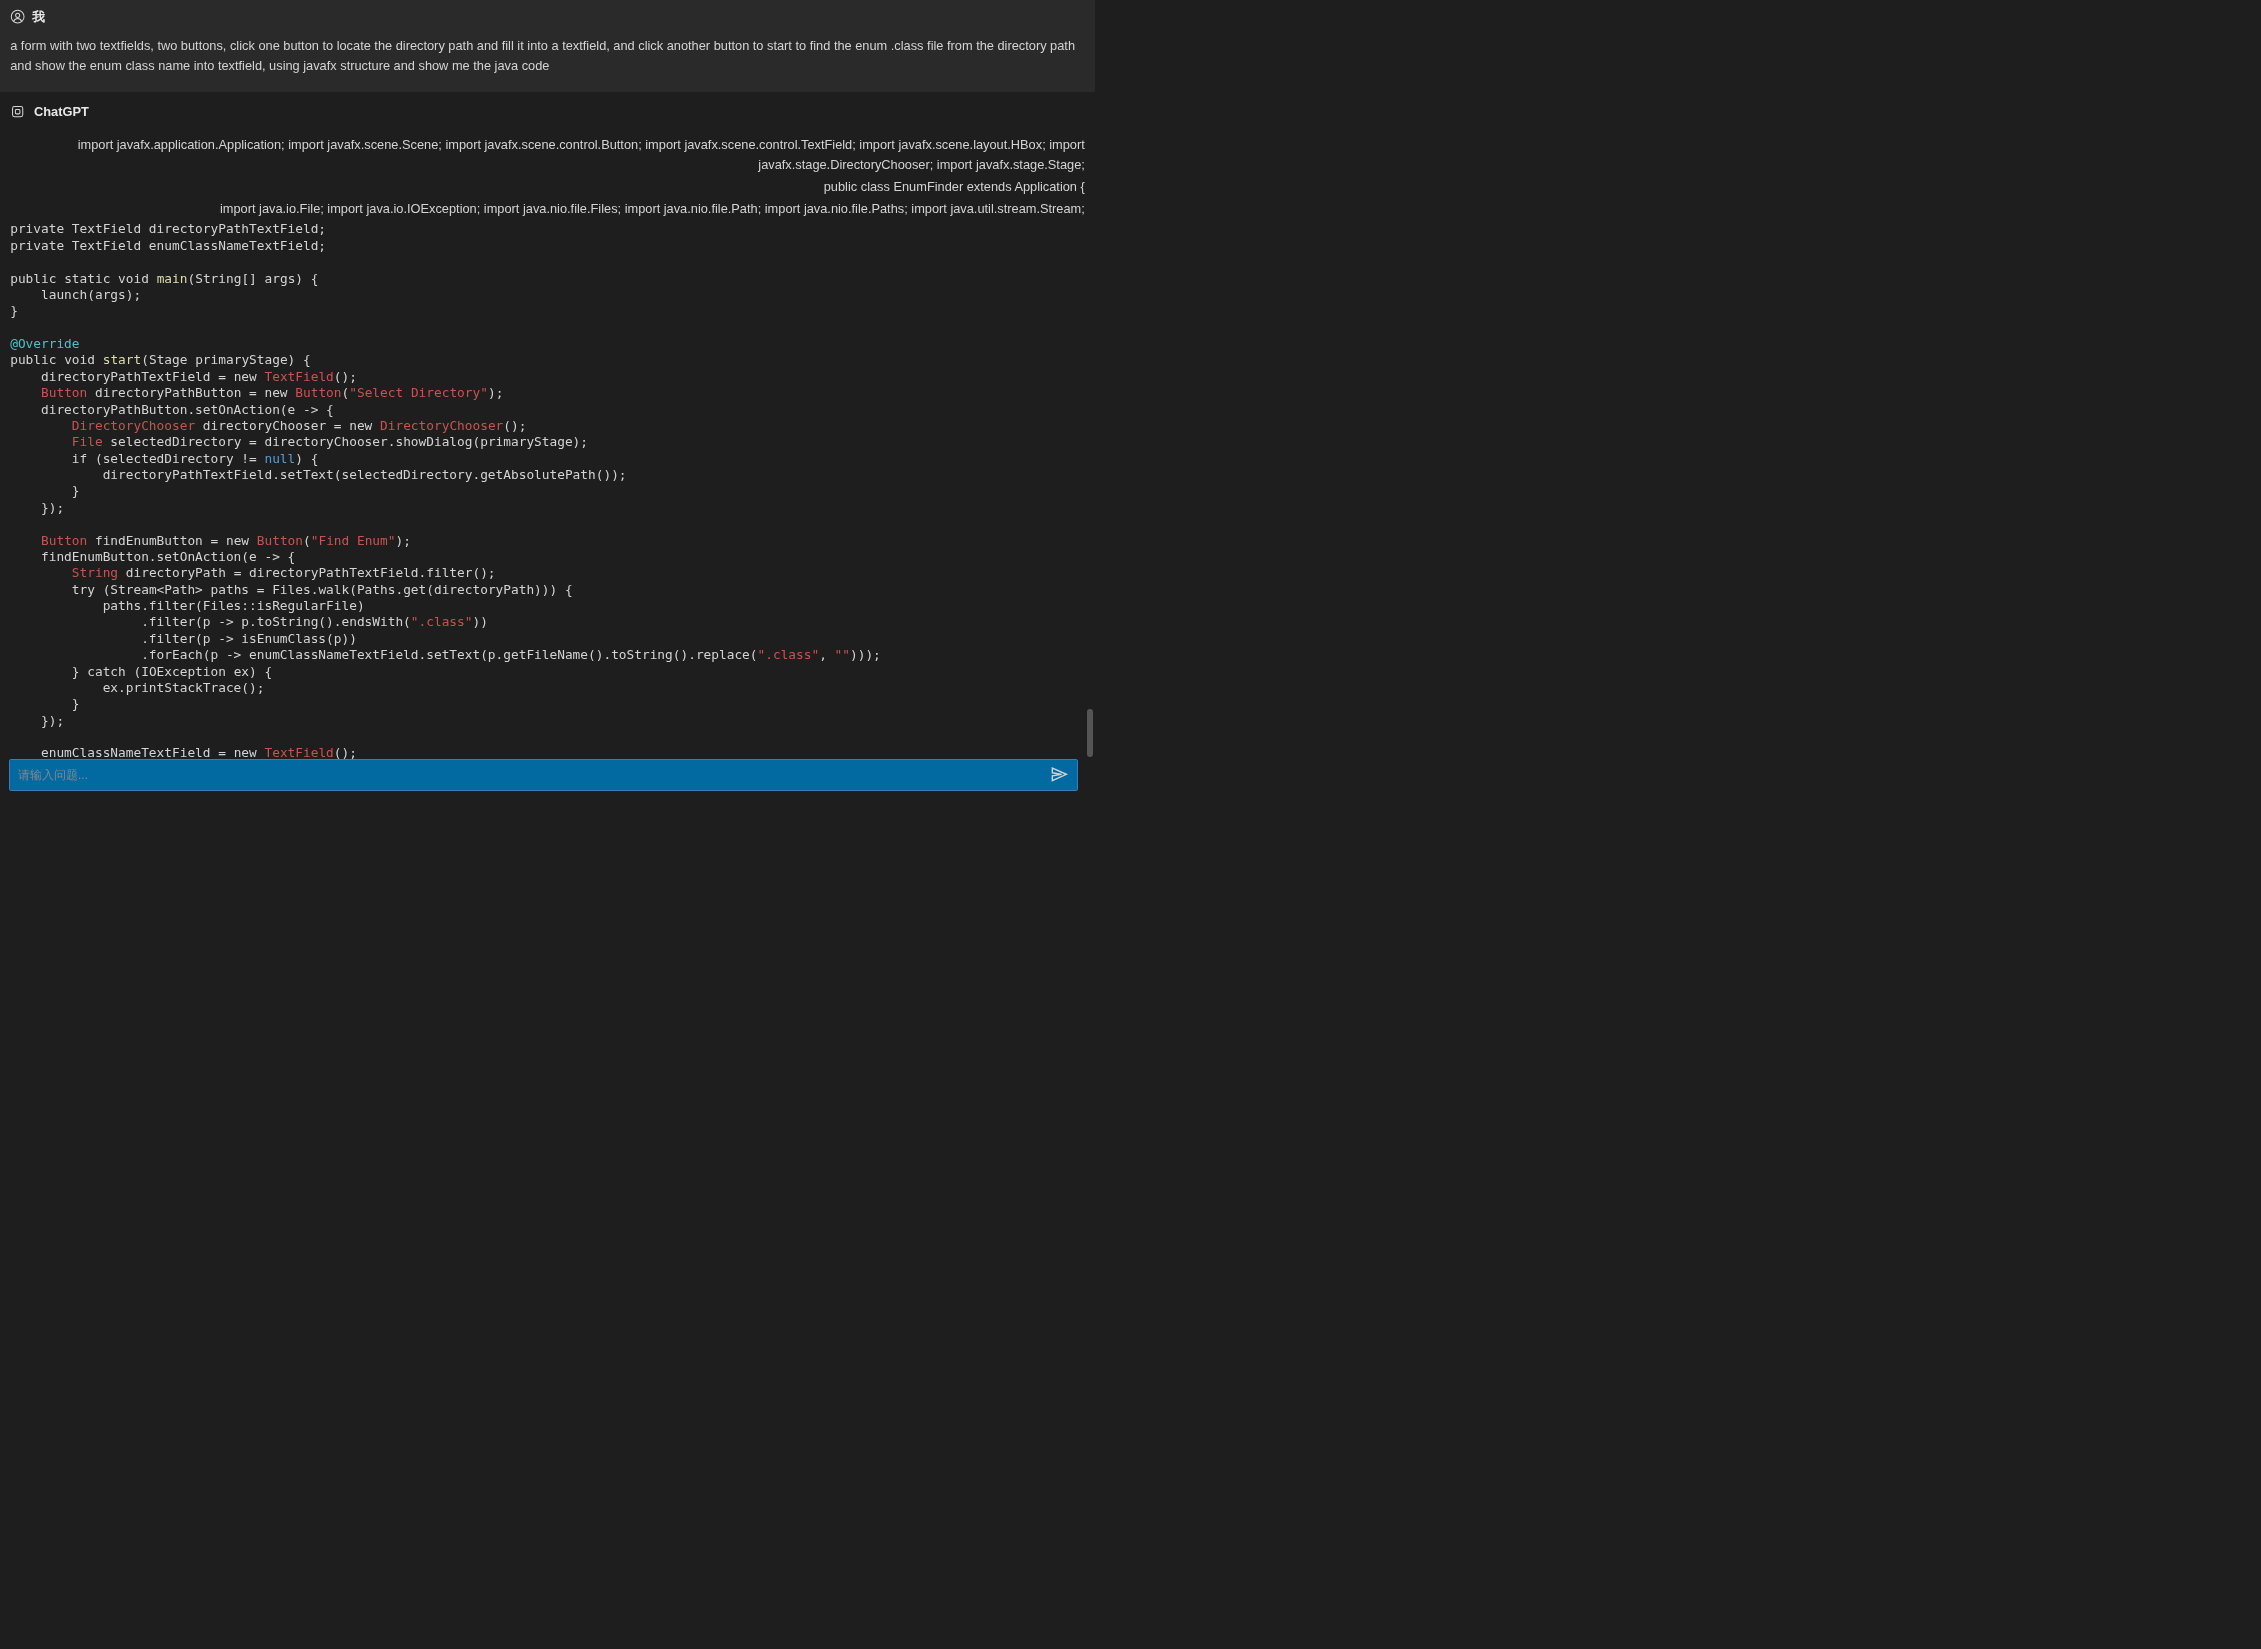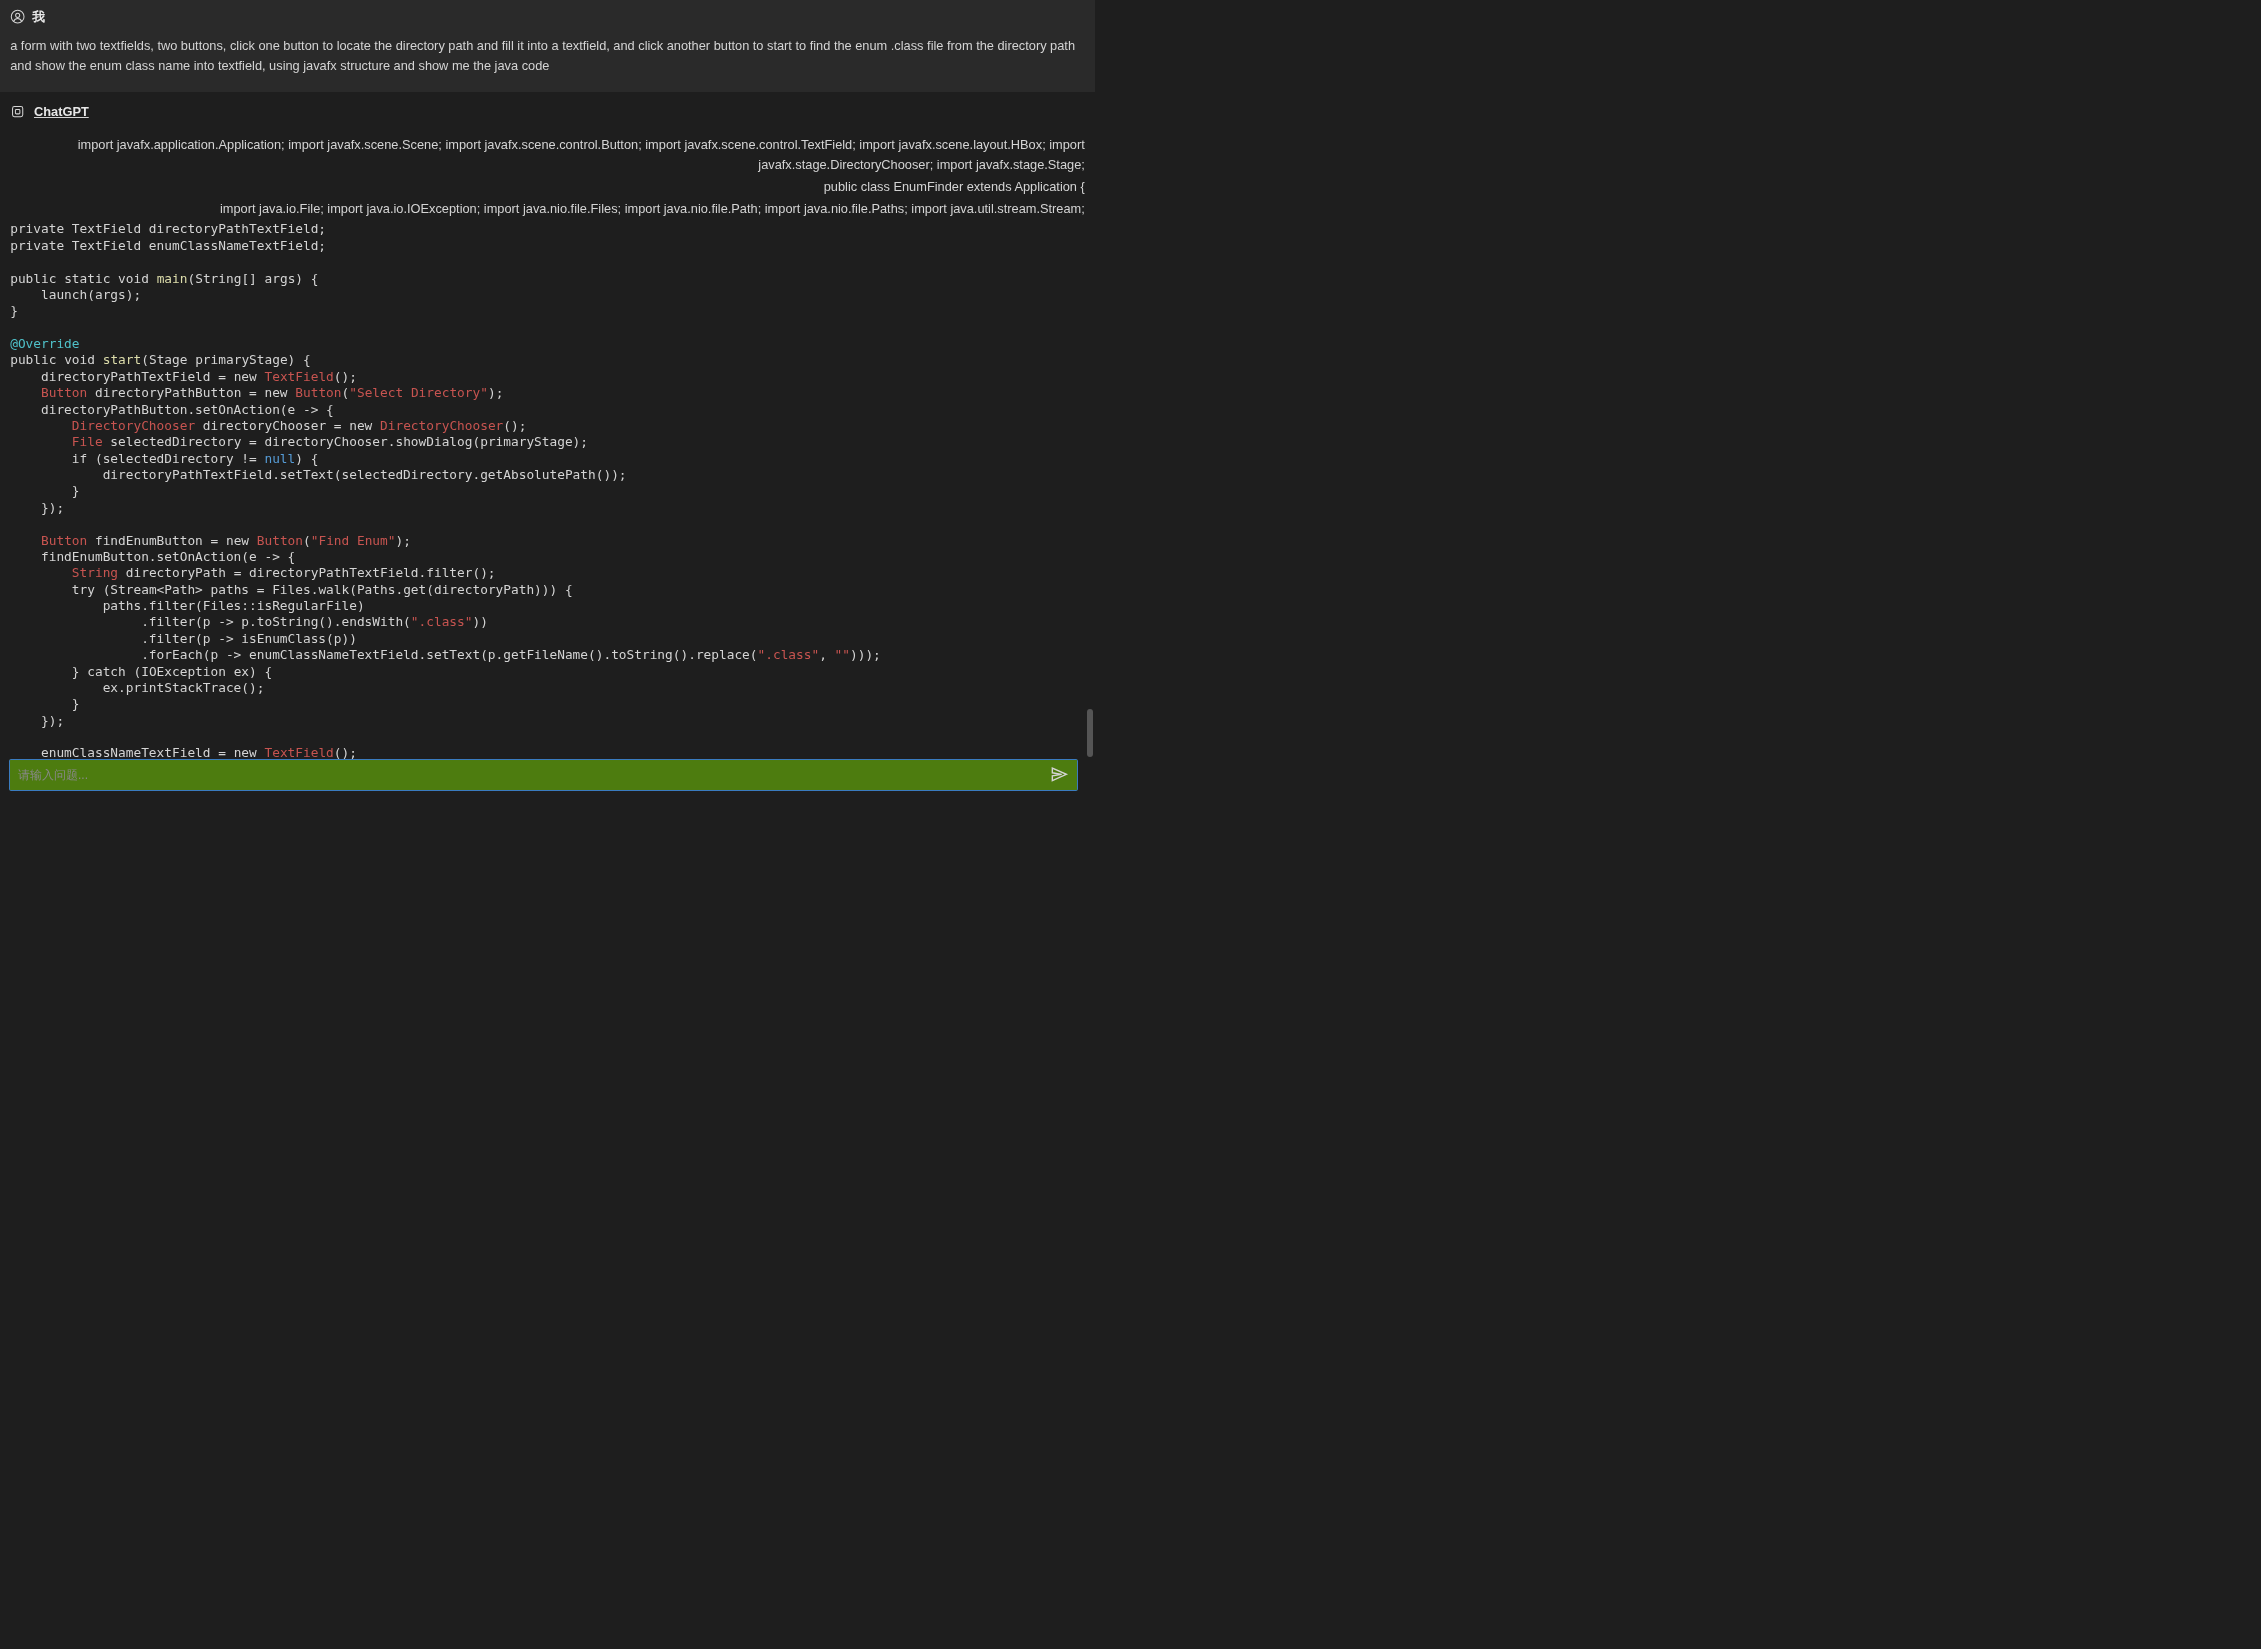--- a/index.html
+++ b/index.html
@@ -49,21 +49,20 @@
     line-height: 1.6;
   }
   .assistant-block {
     padding: 12px 10.2px 10.2px 10.2px;
   }
   .assistant-header {
     display: flex;
     align-items: center;
     gap: 8.5px;
     margin-bottom: 15.3px;
-    text-decoration: underline;
   }
   .assistant-icon {
     width: 15.3px;
     height: 15.3px;
     display: flex;
     align-items: center;
     justify-content: center;
   }
   .assistant-icon svg {
     width: 15.3px;
@@ -95,21 +94,21 @@
   .str { color: #c75450; }
   .bool { color: #569cd6; }
   .null { color: #569cd6; text-align: center; }
 
   .input-bar {
     position: absolute;
     left: 8.5px;
     right: 17px;
     bottom: 8.5px;
     height: 32px;
-    background: #4d7c0f;
+    background: #0369a1;
     border: 0.9px solid #3a7bbf;
     border-radius: 1.7px;
     display: flex;
     align-items: center;
     padding: 0 8.5px;
   }
   .input-field {
     flex: 1;
     background: transparent;
     border: none;

